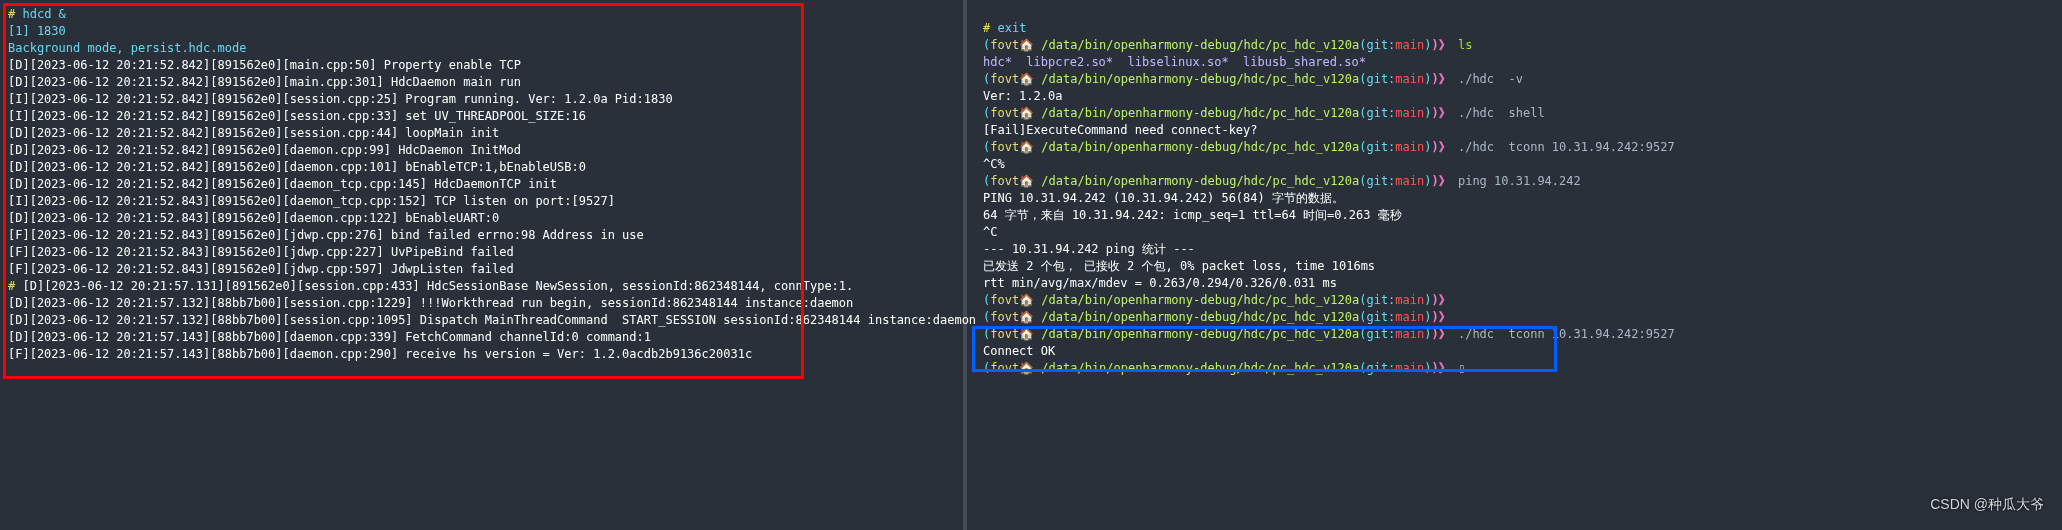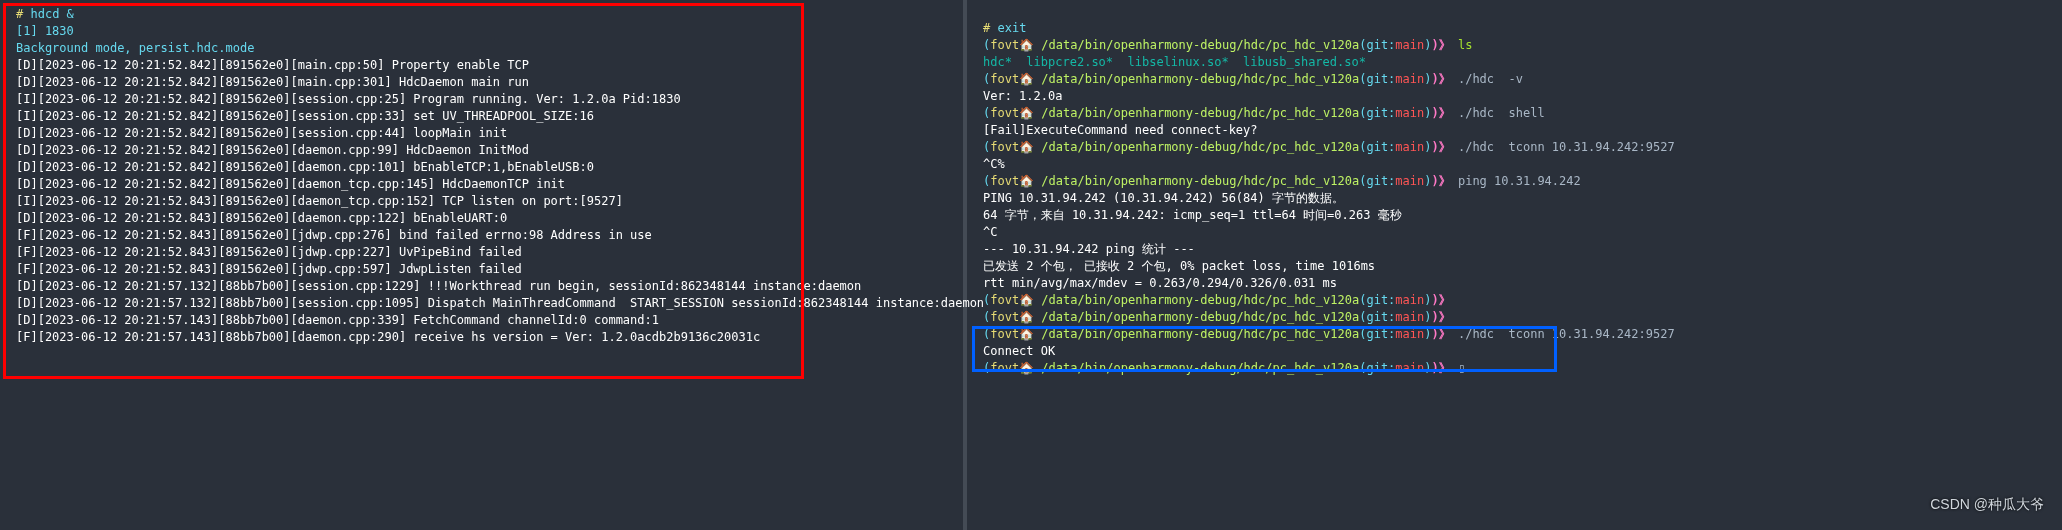--- a/index.html
+++ b/index.html
@@ -16,21 +16,21 @@
   .wrap {
     display: flex;
     width: 2062px;
     height: 530px;
   }
   .left {
     width: 963px;
     height: 394px;
     position: relative;
     box-sizing: border-box;
-    padding: 6px 16px;
+    padding: 6px 8px;
   }
   .right {
     width: 580px;
     height: 530px;
     position: relative;
     box-sizing: border-box;
     padding: 20px 8px;
     margin-left: 8px;
   }
   .divider {
@@ -52,21 +52,21 @@
     white-space: pre;
     line-height: 17px;
     height: 17px;
   }
   .c-yellow { color: #e6db74; }
   .c-cyan   { color: #66d9ef; }
   .c-white  { color: #ffffff; }
   .c-gray   { color: #a9b7c6; }
   .c-green  { color: #a6e22e; }
   .c-red    { color: #ff5555; }
-  .c-mag    { color: #14b8a6; }
+  .c-mag    { color: #c4b5fd; }
   .prompt .p-open   { color:#66d9ef; }
   .prompt .p-user   { color:#e6db74; }
   .prompt .p-path   { color:#bef264; }
   .prompt .p-git    { color:#66d9ef; }
   .prompt .p-branch { color:#ff5555; }
   .prompt .p-arrows { color:#ff79c6; font-weight:bold; }
   .watermark {
     position: absolute;
     right: 18px;
     bottom: 16px;
@@ -90,20 +90,21 @@
       <div class="line"><span class="c-white">[I][2023-06-12 20:21:52.842][891562e0][session.cpp:33] set UV_THREADPOOL_SIZE:16</span></div>
       <div class="line"><span class="c-white">[D][2023-06-12 20:21:52.842][891562e0][session.cpp:44] loopMain init</span></div>
       <div class="line"><span class="c-white">[D][2023-06-12 20:21:52.842][891562e0][daemon.cpp:99] HdcDaemon InitMod</span></div>
       <div class="line"><span class="c-white">[D][2023-06-12 20:21:52.842][891562e0][daemon.cpp:101] bEnableTCP:1,bEnableUSB:0</span></div>
       <div class="line"><span class="c-white">[D][2023-06-12 20:21:52.842][891562e0][daemon_tcp.cpp:145] HdcDaemonTCP init</span></div>
       <div class="line"><span class="c-white">[I][2023-06-12 20:21:52.843][891562e0][daemon_tcp.cpp:152] TCP listen on port:[9527]</span></div>
       <div class="line"><span class="c-white">[D][2023-06-12 20:21:52.843][891562e0][daemon.cpp:122] bEnableUART:0</span></div>
       <div class="line"><span class="c-white">[F][2023-06-12 20:21:52.843][891562e0][jdwp.cpp:276] bind failed errno:98 Address in use</span></div>
       <div class="line"><span class="c-white">[F][2023-06-12 20:21:52.843][891562e0][jdwp.cpp:227] UvPipeBind failed</span></div>
       <div class="line"><span class="c-white">[F][2023-06-12 20:21:52.843][891562e0][jdwp.cpp:597] JdwpListen failed</span></div>
+      <div class="line"><span class="c-yellow"># </span><span class="c-white">[D][2023-06-12 20:21:57.131][891562e0][session.cpp:433] HdcSessionBase NewSession, sessionId:862348144, connType:1.</span></div>
       <div class="line"><span class="c-white">[D][2023-06-12 20:21:57.132][88bb7b00][session.cpp:1229] !!!Workthread run begin, sessionId:862348144 instance:daemon</span></div>
       <div class="line"><span class="c-white">[D][2023-06-12 20:21:57.132][88bb7b00][session.cpp:1095] Dispatch MainThreadCommand  START_SESSION sessionId:862348144 instance:daemon</span></div>
       <div class="line"><span class="c-white">[D][2023-06-12 20:21:57.143][88bb7b00][daemon.cpp:339] FetchCommand channelId:0 command:1</span></div>
       <div class="line"><span class="c-white">[F][2023-06-12 20:21:57.143][88bb7b00][daemon.cpp:290] receive hs version = Ver: 1.2.0acdb2b9136c20031c</span></div>
       <div class="red-box" style="left: 3px; top: 3px; width: 795px; height: 370px;"></div>
     </div>
   <div class="divider"></div>
   <div class="right" id="right">
       <div class="line"><span class="c-yellow"># </span><span class="c-cyan">exit</span></div>
       <div class="line prompt"><span class="p-open">(</span><span class="p-user">fovt🏠 </span><span class="p-path">/data/bin/openharmony-debug/hdc/pc_hdc_v120a</span><span class="p-git">(git:</span><span class="p-branch">main</span><span class="p-git">)</span><span class="p-arrows">)》</span><span class="c-green"> ls</span></div>

